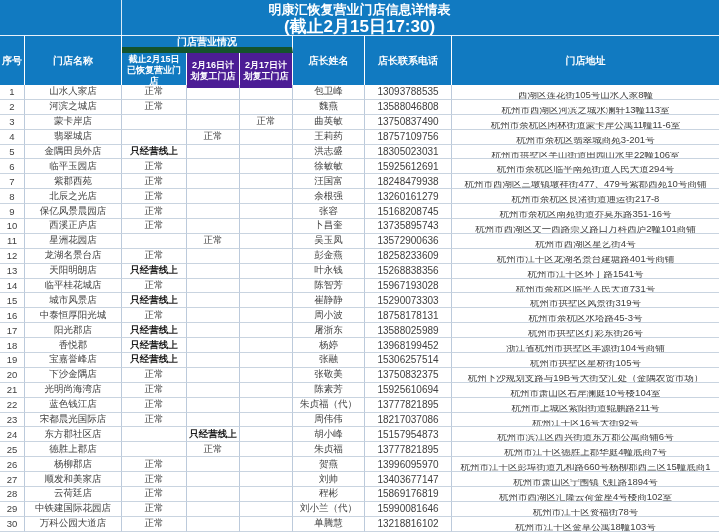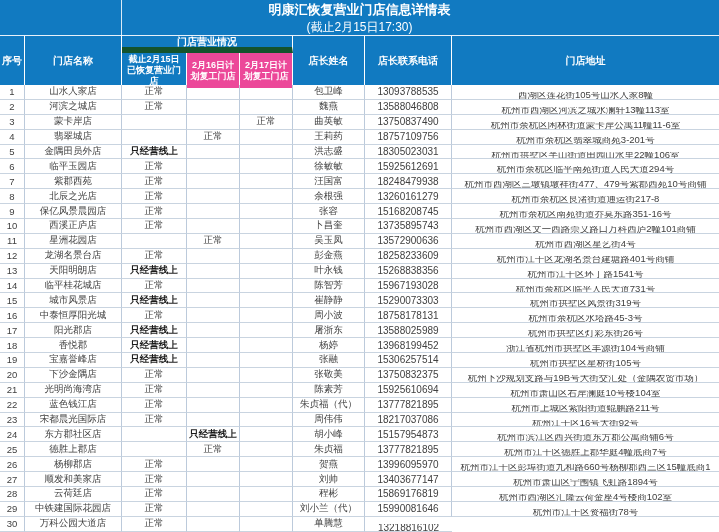--- a/index.html
+++ b/index.html
@@ -4,38 +4,38 @@
 <style>
   * { margin:0; padding:0; box-sizing:border-box; }
   html,body { width:719px; height:532px; overflow:hidden; background:#fff;
     font-family:"Liberation Sans","DejaVu Sans",sans-serif; }
   .sheet { width:719px; height:532px; position:relative; }
 
   
   .title-band { height:36px; background:#117ac1; color:#fff; text-align:center;
     position:relative; border-bottom:1px solid #e8f1fa; }
   .title-line1 { font-size:13px; font-weight:bold; line-height:18px; padding-top:1px; }
-  .title-line2 { font-size:12px; font-weight:normal; line-height:16px; }
+  .title-line2 { font-size:17px; font-weight:bold; line-height:16px; }
   .title-div { position:absolute; left:121px; top:0; width:1px; height:36px;
     background:rgba(255,255,255,.85); }
 
   
   .thead { height:49px; display:grid; background:#117ac1; color:#fff;
     grid-template-columns:25px 97px 171px 72px 87px 267px;
     grid-template-rows:17px 32px; }
   .th { display:flex; align-items:center; justify-content:center; text-align:center;
     font-weight:bold; font-size:10px; border-right:1px solid #fff; overflow:hidden; }
   .th.span2 { grid-row:1 / 3; }
   .th-group { grid-column:3; grid-row:1; border-bottom:6px solid #14532d; }
   .sub-wrap { grid-column:3; grid-row:2; display:grid;
     grid-template-columns:65px 53px 53px; }
   .sub { display:flex; align-items:center; justify-content:center; text-align:center;
     font-weight:bold; font-size:9px; line-height:11px; border-right:1px solid #fff;
     padding:1px 2px; }
-  .sub.green { background:#ec4899; }
+  .sub.green { background:#4c1d95; }
   .th:last-child { border-right:none; }
 
   
   .tbody { height:447px; }
   .tr { display:grid; height:14.9px;
     grid-template-columns:25px 97px 65px 53px 53px 72px 87px 267px; }
   .td { display:flex; align-items:center; justify-content:center;
     font-size:9.5px; color:#404040; white-space:nowrap; overflow:hidden;
     border-right:1px solid #bccadb; border-bottom:1px solid #c9d4e0; padding:0 1px; }
   .td:last-child { border-right:none;margin-top:7px; }
@@ -388,15 +388,16 @@
   </div>
 
   <div class="tr">
     <div class="td">30</div>
     <div class="td">万科公园大道店</div>
     <div class="td">正常</div>
     <div class="td"></div>
     <div class="td"></div>
     <div class="td">单腾慧</div>
     <div class="td phone">13218816102</div>
+    <div class="td">杭州市江干区金草公寓18幢103号</div>
   </div>
 </div>
 </div>
 
 </body></html>

